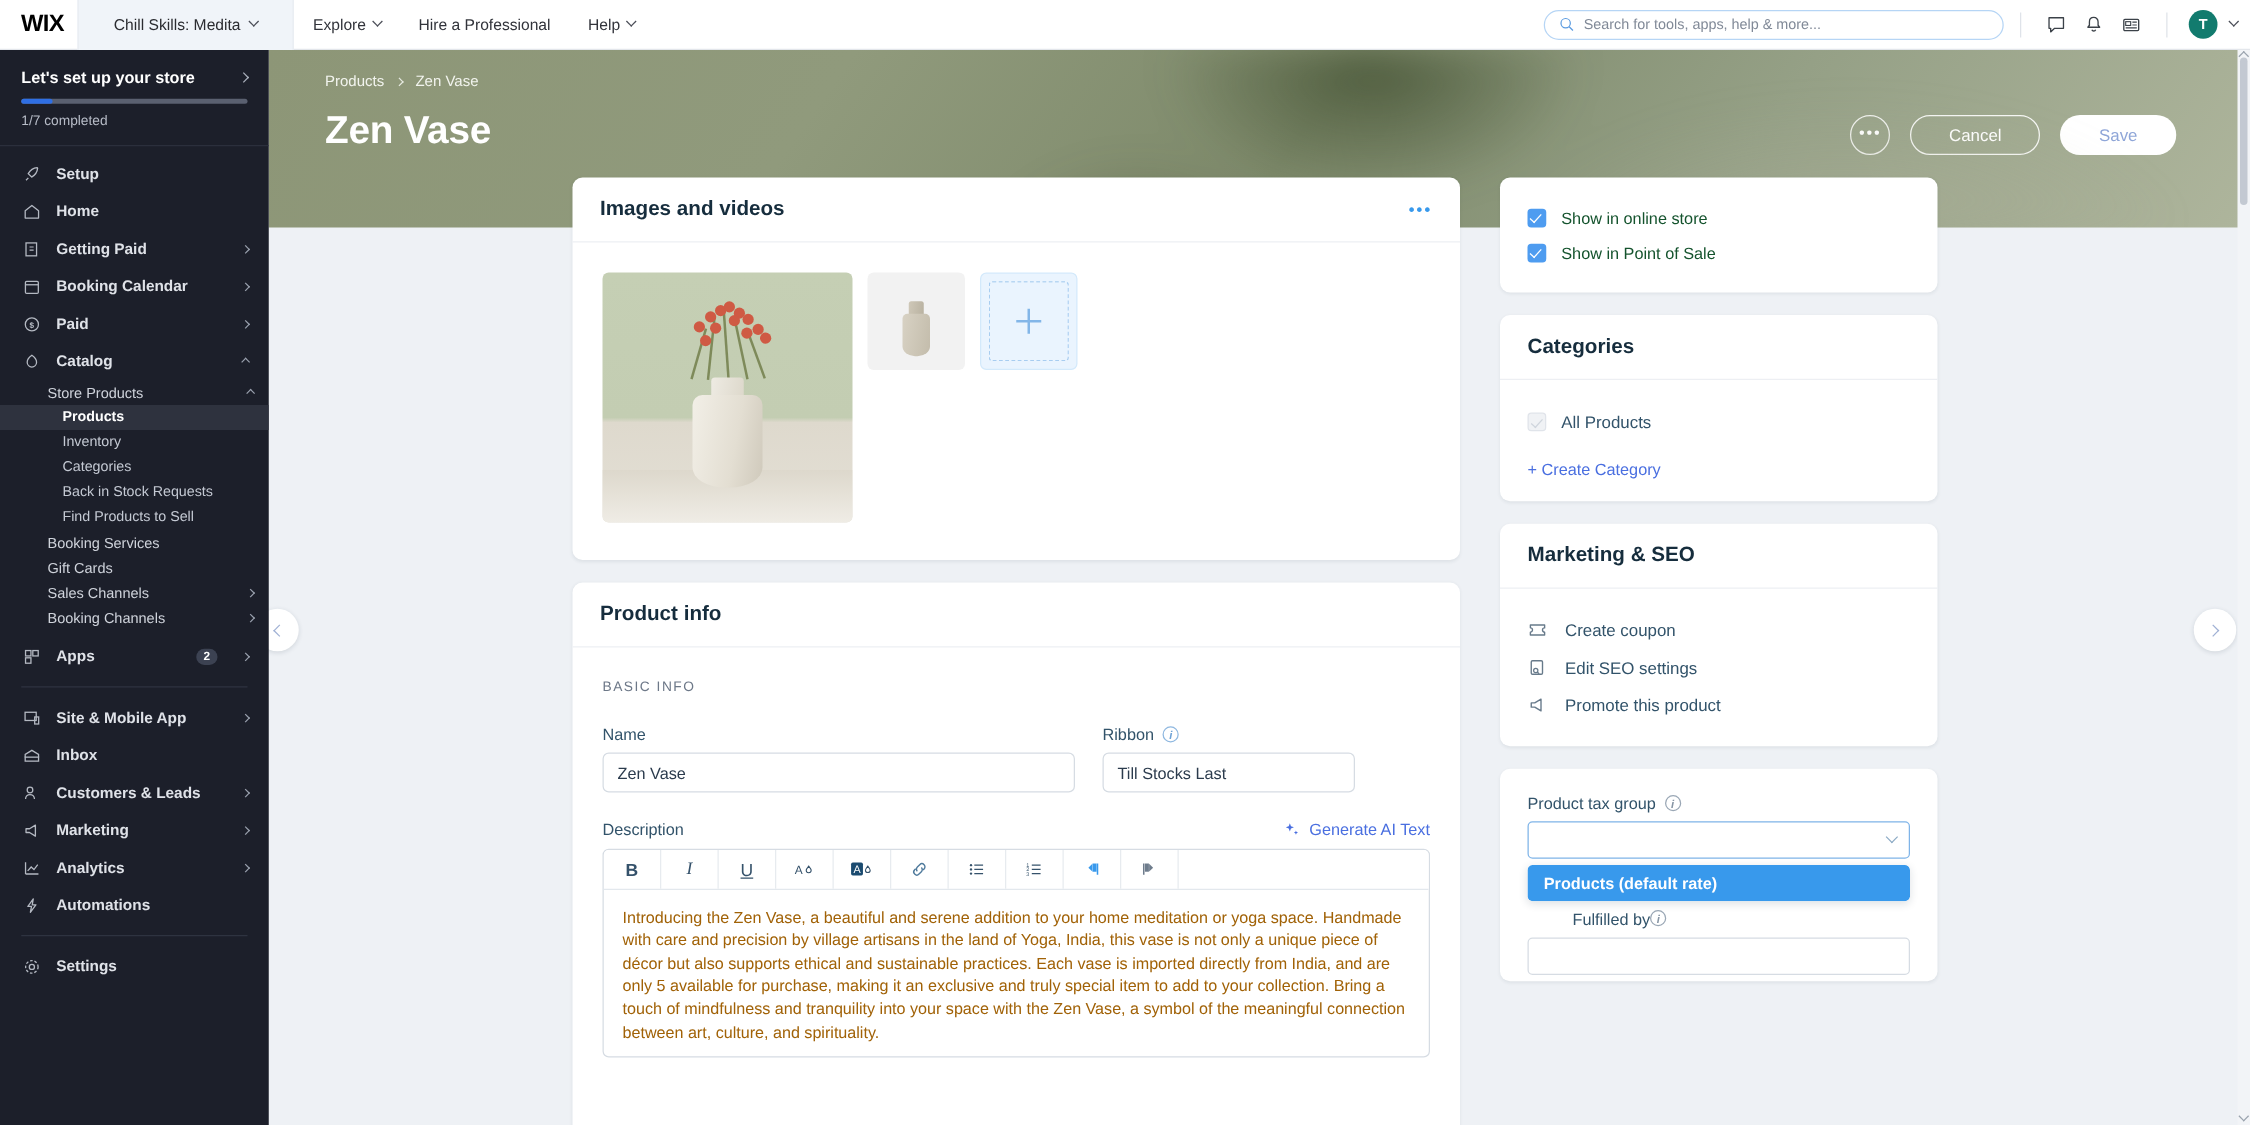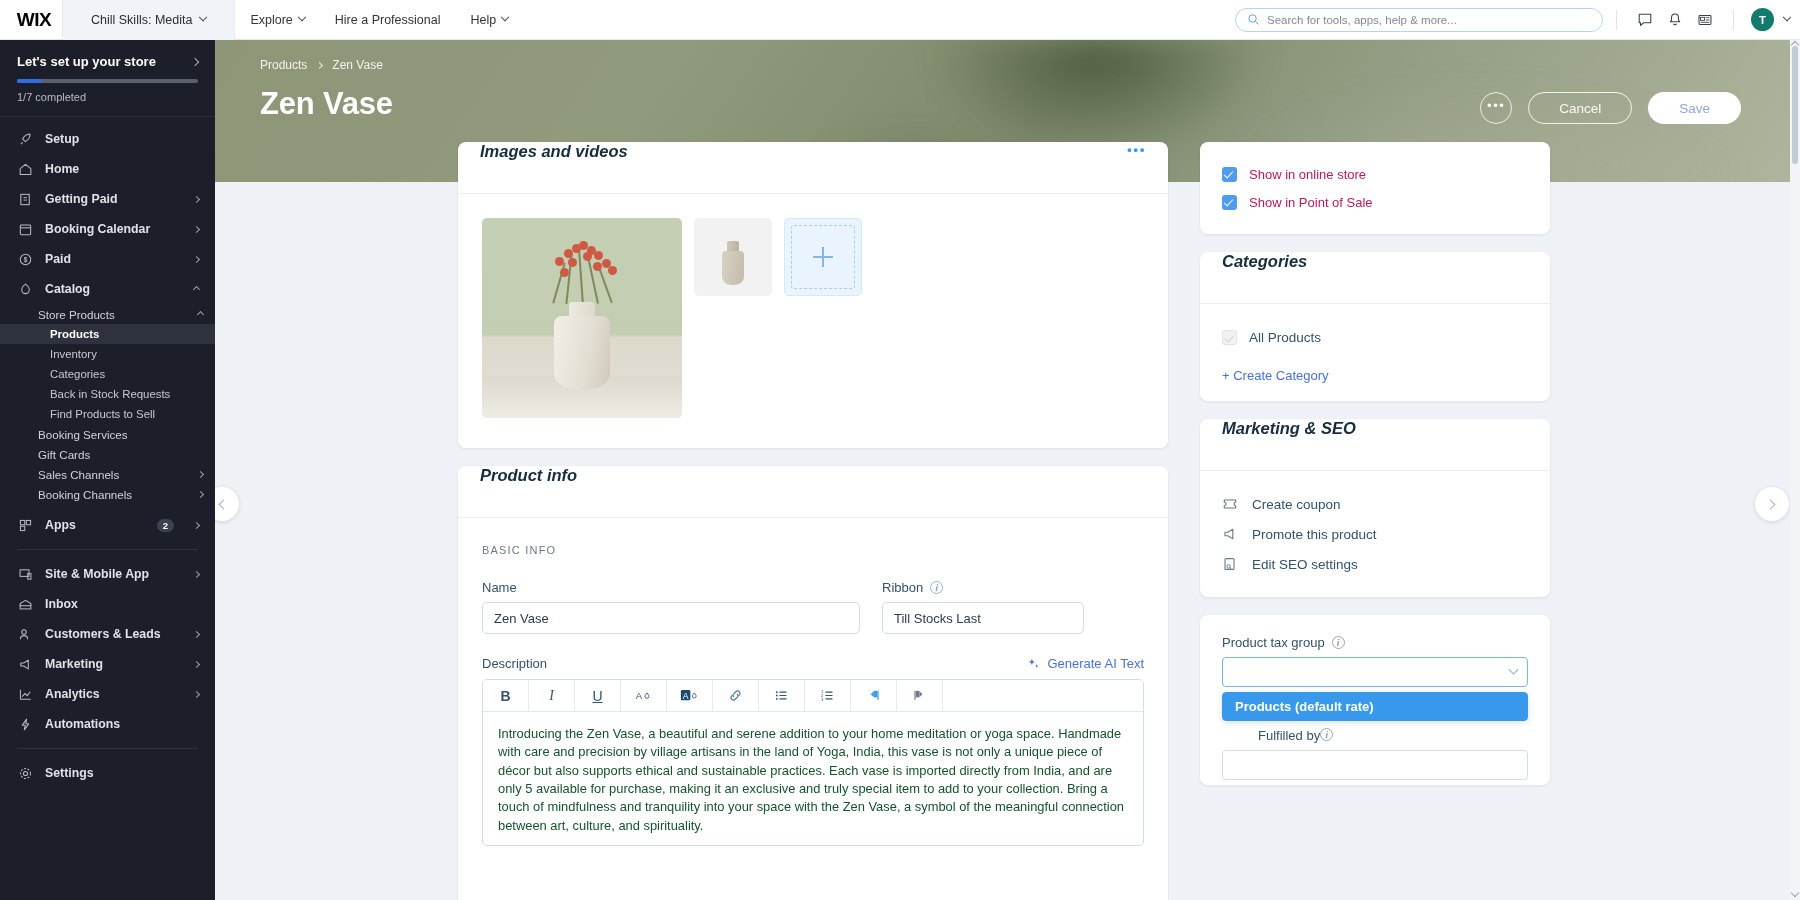--- a/index.html
+++ b/index.html
@@ -110,22 +110,22 @@
   .btn-save {
     height: 32px; padding: 0 31px; border-radius: 17px; background:#fff;
     color:#8fa6d8; font-size: 13.5px; display:flex; align-items:center;
   }
 
   
   .content { position:absolute; top:182px; left:215px; width:1578px; height:718px; z-index: 10; }
 
   .card { background:#fff; border-radius: 8px; box-shadow: 0 1px 3px rgba(22,45,61,.08); }
   .card-head {
-    height: 52px; display:flex; align-items:flex-start; padding: 0 22px;
-    border-bottom: 1px solid #edeff3; font-size: 16.5px; font-weight: 700; color:#162d3d;font-style:italic;
+    height: 52px; display:flex; align-items:center; padding: 0 22px;
+    border-bottom: 1px solid #edeff3; font-size: 16.5px; font-weight: 700; color:#162d3d;
   }
   .card-head .dots { margin-left:auto; color:#3899ec; letter-spacing: 1.8px; font-size:13px; }
 
   .col-left { position:absolute; left: 243px; top: -40px; width: 710px; }
   .col-right { position:absolute; left: 985px; top: -40px; width: 350px; }
 
   .media-row { display:flex; gap: 12px; padding: 24px 24px 30px 24px; }
   .thumb-main {
     width: 200px; height: 200px; border-radius: 5px; overflow:hidden; position:relative;
     background: linear-gradient(180deg,#c5cfb4 0%, #c3cdb2 58%, #ded9cd 60%, #e4e0d6 100%);
@@ -174,25 +174,25 @@
     display:flex; align-items:center; padding: 0 11px; font-size: 13px; color:#2b3b4d;
   }
   .desc-label-row { display:flex; align-items:center; margin-top: 22px; }
   .ai-link { margin-left:auto; display:flex; align-items:center; gap:7px; color:#4a6fe0; font-size: 13px; }
   .editor { margin-top: 8px; border:1px solid #d6dce3; border-radius: 5px; overflow:hidden; }
   .toolbar { height: 32px; display:flex; background:#fff; border-bottom:1px solid #e3e8ed; }
   .tb-btn { width: 46px; display:flex; align-items:center; justify-content:center;
             border-right: 1px solid #e7ebef; font-size: 14px; color:#35526b; }
   .tb-btn:last-child { border-right: none; }
   .tb-rest { flex:1; }
-  .desc-text { padding: 13px 15px 10px 15px; font-size: 12.9px; line-height: 1.42; color:#14532d; position:relative;}
+  .desc-text { padding: 13px 15px 10px 15px; font-size: 12.9px; line-height: 1.42; color:#a16207; position:relative;}
 
   
   .toggle-card { padding: 18px 22px 18px 22px; }
-  .chk-row { display:flex; align-items:center; gap: 12px; font-size: 13px; color:#be185d; height: 28px; }
+  .chk-row { display:flex; align-items:center; gap: 12px; font-size: 13px; color:#14532d; height: 28px; }
   .chk { width:15px; height:15px; border-radius: 3px; background:#4e9cf0; position:relative; flex:0 0 15px;}
   .chk:after { content:""; position:absolute; left: 4.4px; top: 2px; width: 4px; height: 8px;
                border-right: 1.8px solid #fff; border-bottom: 1.8px solid #fff; transform: rotate(42deg); }
   .chk.off { background:#f0f2f5; border:1px solid #e0e4ea; }
   .chk.off:after { border-color:#cfd5dd; }
 
   .cat-body { padding: 20px 22px 18px 22px; }
   .cat-row { display:flex; align-items:center; gap:12px; font-size:13.5px; color:#32536a; height:26px; }
   .create-link { color:#4a6fe0; font-size:13px; margin-top: 18px; }
 
@@ -647,31 +647,31 @@
       </div>
       <div class="mk-body">
         <div class="mk-row">
           <svg class="svgico" viewBox="0 0 16 16">
               <path d="M2.3 6.3V4h11.4v2.3a1.7 1.7 0 000 3.4V12H2.3V9.7a1.7 1.7 0 000-3.4z" fill="none" stroke="#42596e" stroke-width="1.1" stroke-linejoin="round"></path>
             </svg>
           <span>Create coupon</span>
         </div>
         <div class="mk-row">
           <svg class="svgico" viewBox="0 0 16 16">
-              <path d="M3 6.3h2.8L10.8 3.3v9.4L5.8 9.7H3z" fill="none" stroke="#42596e" stroke-width="1.1" stroke-linejoin="round"></path>
-            </svg>
-          <span>Promote this product</span>
-        </div>
-        <div class="mk-row">
-          <svg class="svgico" viewBox="0 0 16 16">
               <rect x="3" y="2.6" width="9" height="10.8" rx="1" fill="none" stroke="#42596e" stroke-width="1.1"></rect>
               <circle cx="6.6" cy="10.4" r="1.7" fill="none" stroke="#42596e" stroke-width="1"></circle>
               <line x1="7.8" y1="11.6" x2="9.3" y2="13" stroke="#42596e" stroke-width="1"></line>
             </svg>
           <span>Edit SEO settings</span>
+        </div>
+        <div class="mk-row">
+          <svg class="svgico" viewBox="0 0 16 16">
+              <path d="M3 6.3h2.8L10.8 3.3v9.4L5.8 9.7H3z" fill="none" stroke="#42596e" stroke-width="1.1" stroke-linejoin="round"></path>
+            </svg>
+          <span>Promote this product</span>
         </div>
       </div>
     </div>
 
     <div class="card" style="margin-top:18px; height:170px; overflow:visible">
       <div class="adv-body">
         <div class="fld-label" style="margin:0">
           <span>Product tax group</span>
           <span class="info-i grey">i</span>
         </div>

